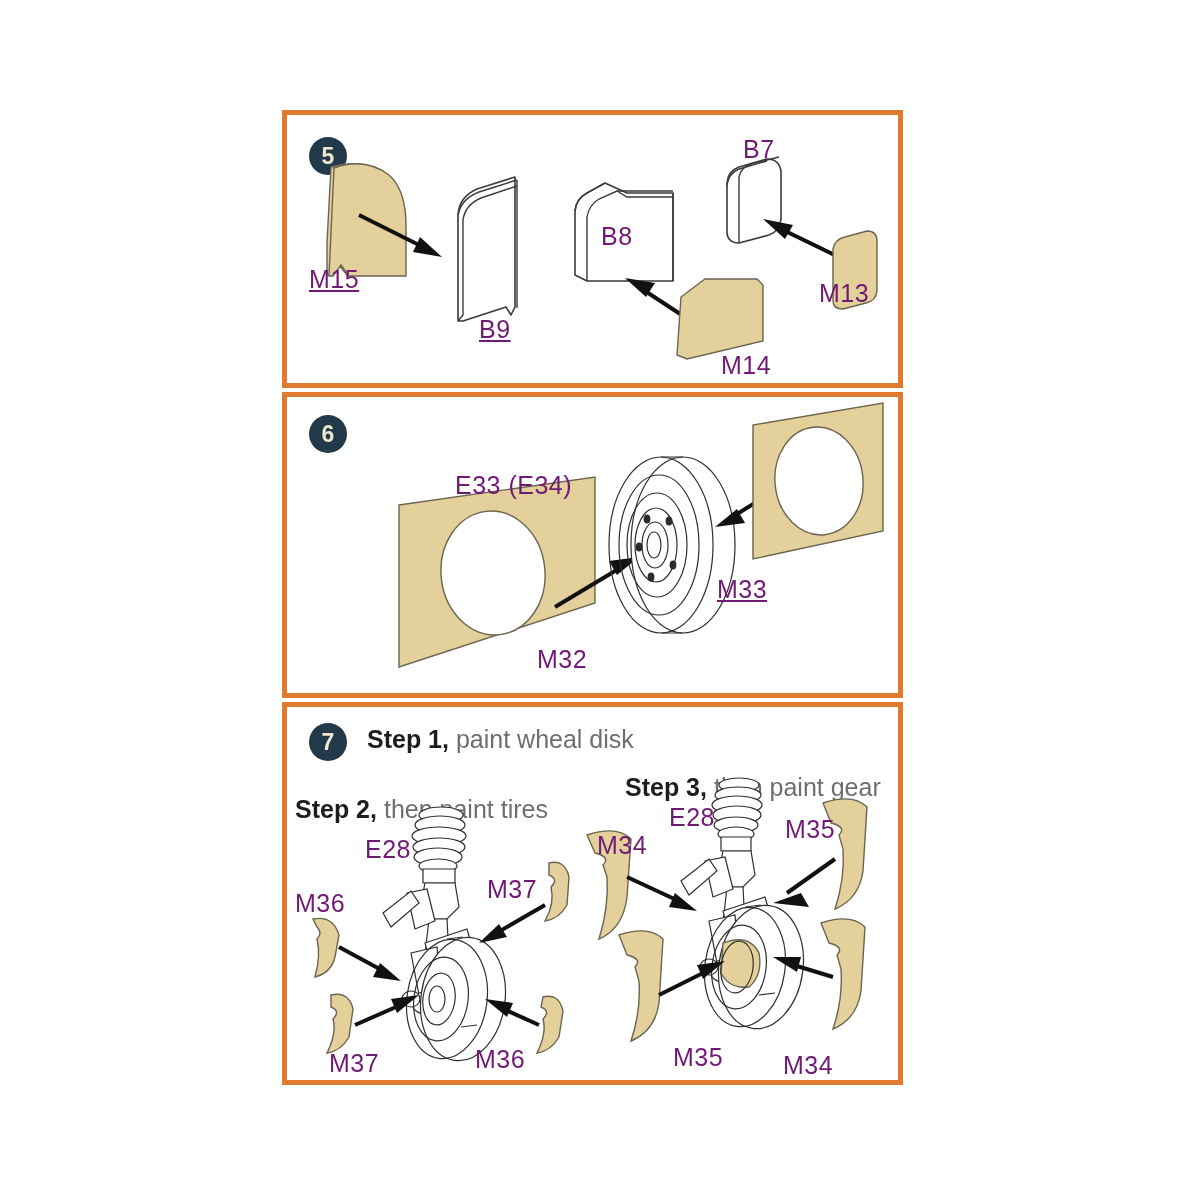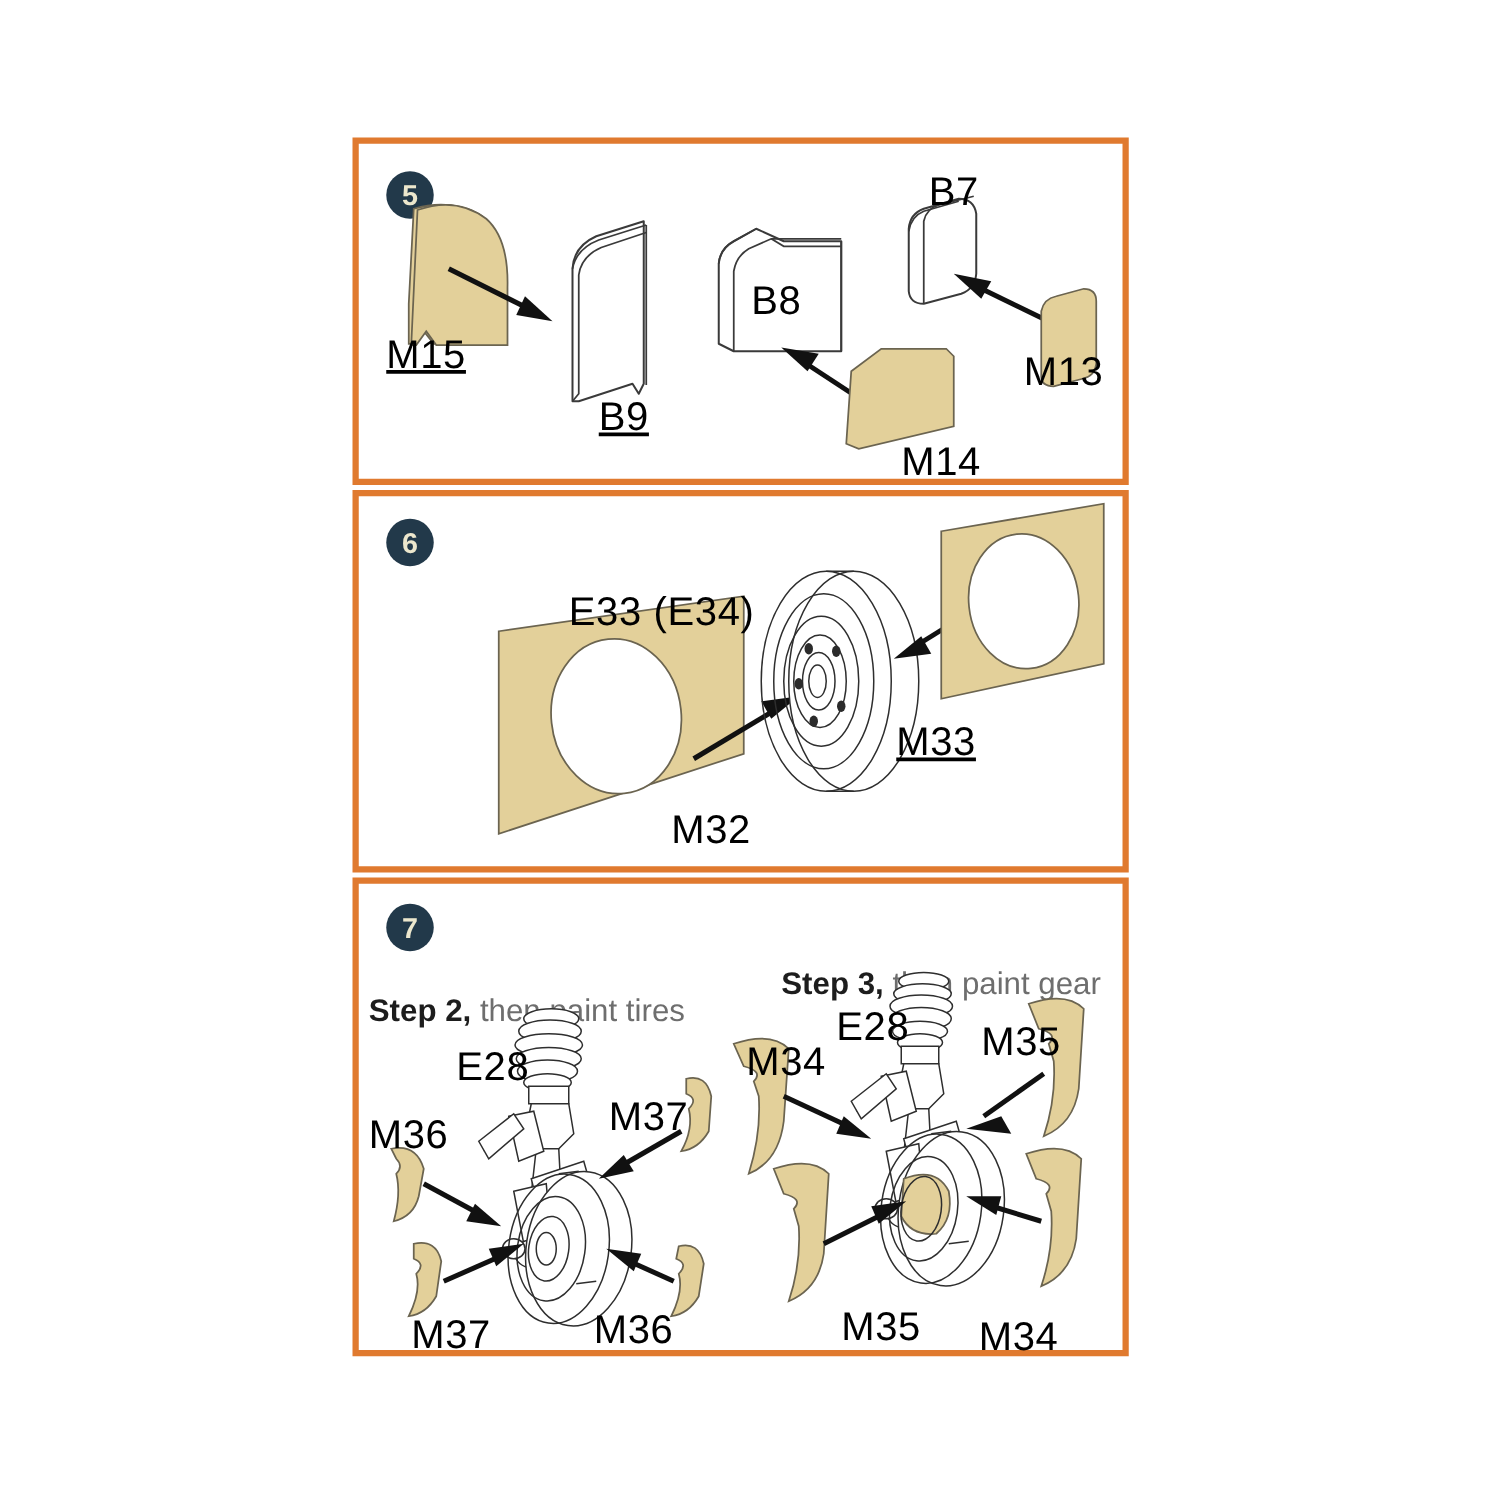--- a/index.html
+++ b/index.html
@@ -28,22 +28,22 @@
     font-size:23px;font-weight:bold;
     display:flex;align-items:center;justify-content:center;
     line-height:1;
   }
   #badge-5{left:22px;top:22px;}
   #badge-6{left:22px;top:18px;}
   #badge-7{left:22px;top:16px;}
 
   .lbl{
     position:absolute;
-    color:#000000;
-    font-size:32px;
+    color:#701a75;
+    font-size:25px;
     letter-spacing:0.5px;
     white-space:nowrap;
     line-height:1;
   }
   .steptxt{
     position:absolute;
     white-space:nowrap;
     font-size:25px;
     color:#6e6e6e;
     line-height:1;
@@ -173,20 +173,23 @@
     </svg>
 
     <div class="lbl" style="left:152px;top:76px;margin-left:16px;">E33 (E34)</div>
     <div class="lbl" style="left:250px;top:250px;">M32</div>
     <div class="lbl" style="left:430px;top:180px;text-decoration:underline;">M33</div>
   </div>
 
   <div class="panel" id="panel-7">
     <div class="badge" id="badge-7">7</div>
 
+    <div class="steptxt" style="left:80px;top:20px;">
+      <b>Step 1,</b><span> paint wheal disk</span>
+    </div>
     <div class="steptxt" style="left:8px;top:90px;">
       <b>Step 2,</b><span> then paint tires</span>
     </div>
     <div class="steptxt" style="left:338px;top:68px;">
       <b>Step 3,</b><span> then paint gear</span>
     </div>
 
     <svg class="art" width="611" height="373" viewBox="0 0 611 373">
 
       <g>

